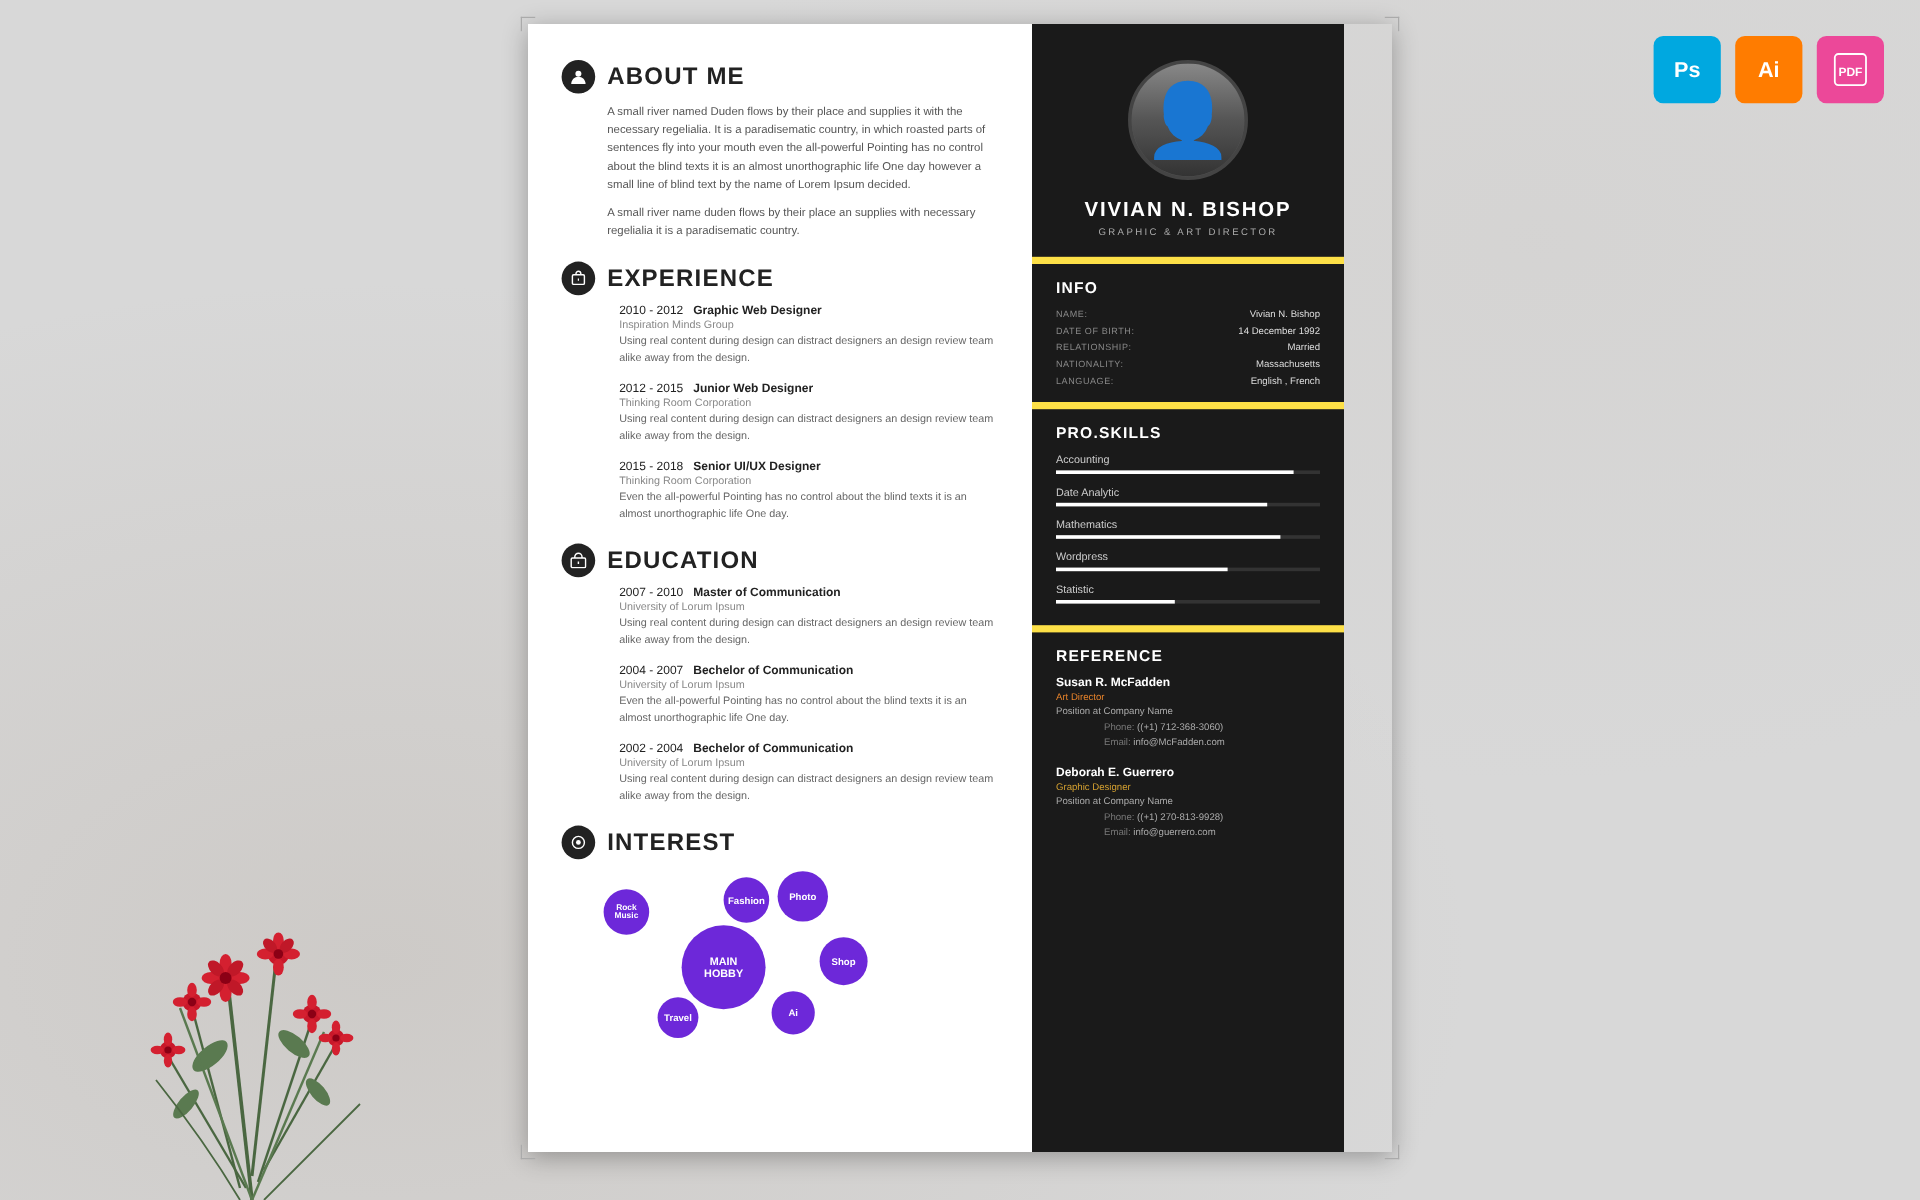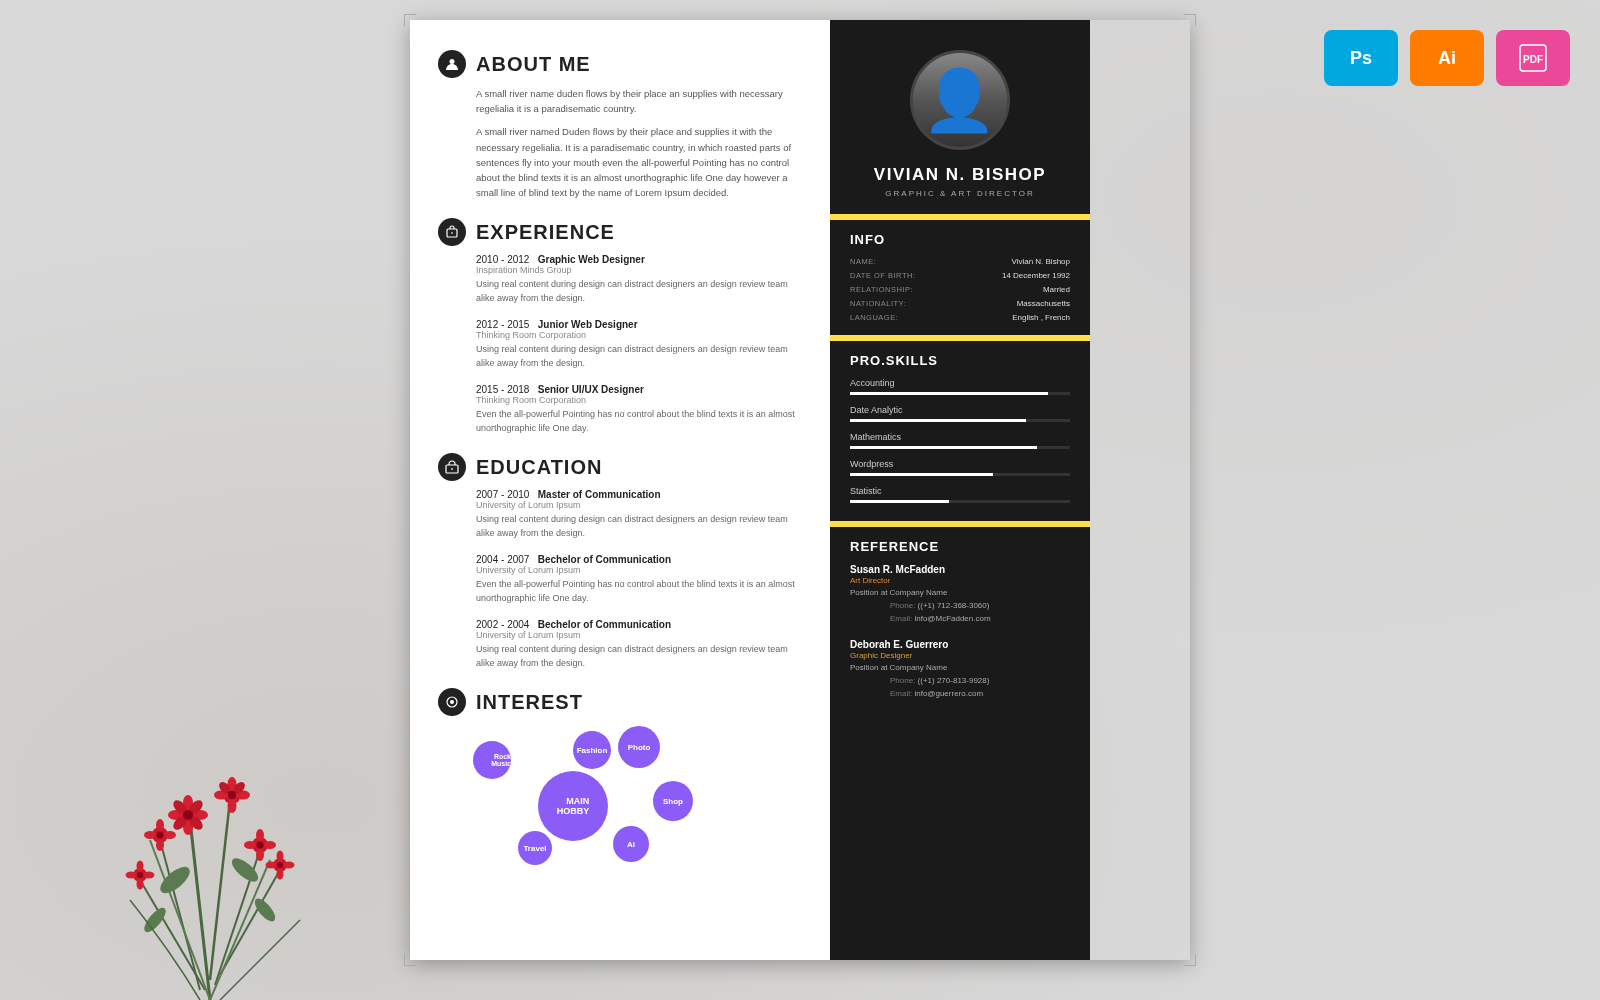--- a/index.html
+++ b/index.html
@@ -25,41 +25,41 @@
     
     .tool-icons {
       position: absolute;
       top: 30px;
       right: 30px;
       display: flex;
       gap: 12px;
       z-index: 100;
     }
     .tool-icon {
-      width: 74px;
+      width: 56px;
       height: 56px;
       border-radius: 8px;
       display: flex;
       align-items: center;
       justify-content: center;
       font-weight: bold;
       font-size: 18px;
       color: white;
     }
     .tool-icon.ps { background: #00a8e0; }
     .tool-icon.ai { background: #ff7c00; }
     .tool-icon.pdf { background: #ec4899; }
 
     
     .resume-wrapper {
       position: absolute;
       top: 20px;
       left: 50%;
       transform: translateX(-50%);
-      width: 780px;
+      width: 720px;
       display: flex;
       box-shadow: 0 4px 20px rgba(0,0,0,0.3);
     }
 
     
     .corner-mark {
       position: absolute;
       width: 12px;
       height: 12px;
       border-color: #aaa;
@@ -116,21 +116,21 @@
     .section-text {
       font-size: 9.5px;
       line-height: 1.6;
       color: #555;
       margin-bottom: 8px;
       margin-left: 38px;
     }
 
     
     .exp-section { margin-top: 18px; }
-    .exp-item { margin-bottom: 14px; margin-left: 38px; }
+    .exp-item { margin-bottom: 14px; margin-left: 48px; }
     .exp-title-line {
       font-size: 10px;
       color: #222;
       font-weight: normal;
     }
     .exp-title-line strong { font-weight: 700; }
     .exp-company {
       font-size: 9px;
       color: #888;
       margin-bottom: 3px;
@@ -151,27 +151,27 @@
     .bubble-container {
       position: relative;
       width: 300px;
       height: 160px;
       margin-left: 20px;
       margin-top: 10px;
     }
     .bubble {
       position: absolute;
       border-radius: 50%;
-      background: #8b5cf6;
+      background: #6d28d9;
       color: #fff;
       display: flex;
       align-items: center;
       justify-content: center;
       font-size: 8px;
-      text-align: right;
+      text-align: center;
       font-weight: bold;
     }
     .bubble.main {
       width: 70px;
       height: 70px;
       font-size: 9px;
       left: 80px;
       top: 45px;
     }
     .bubble.b1 { width: 42px; height: 42px; left: 160px; top: 0px; }
@@ -346,22 +346,22 @@
 
     <div class="section-header">
       <div class="section-icon">
         <svg width="14" height="14" viewBox="0 0 14 14" fill="white">
           <circle cx="7" cy="4.5" r="2.5" fill="white"></circle>
           <path d="M1 13c0-3.3 2.7-6 6-6s6 2.7 6 6" fill="white"></path>
         </svg>
       </div>
       <span class="section-title">ABOUT ME</span>
     </div>
+    <p class="section-text">A small river named Duden flows by their place and supplies it with the necessary regelialia. It is a paradisematic country, in which roasted parts of sentences fly into your mouth even the all-powerful Pointing has no control about the blind texts it is an almost unorthographic life One day however a small line of blind text by the name of Lorem Ipsum decided.</p>
     <p class="section-text">A small river name duden flows by their place an supplies with necessary regelialia it is a paradisematic country.</p>
-    <p class="section-text">A small river named Duden flows by their place and supplies it with the necessary regelialia. It is a paradisematic country, in which roasted parts of sentences fly into your mouth even the all-powerful Pointing has no control about the blind texts it is an almost unorthographic life One day however a small line of blind text by the name of Lorem Ipsum decided.</p>
 
     <div class="exp-section">
       <div class="section-header">
         <div class="section-icon">
           <svg width="14" height="14" viewBox="0 0 14 14" fill="white">
             <rect x="2" y="4" width="10" height="8" rx="1" stroke="white" stroke-width="1.2" fill="none"></rect>
             <path d="M5 4V3a2 2 0 014 0v1" stroke="white" stroke-width="1.2" fill="none"></path>
             <line x1="7" y1="7" x2="7" y2="9" stroke="white" stroke-width="1"></line>
           </svg>
         </div>

